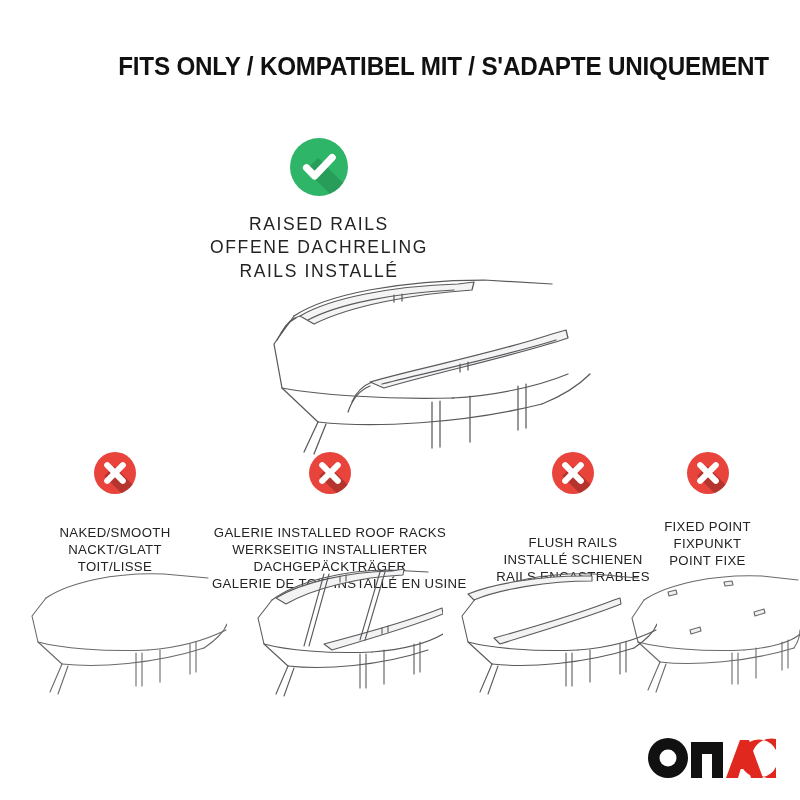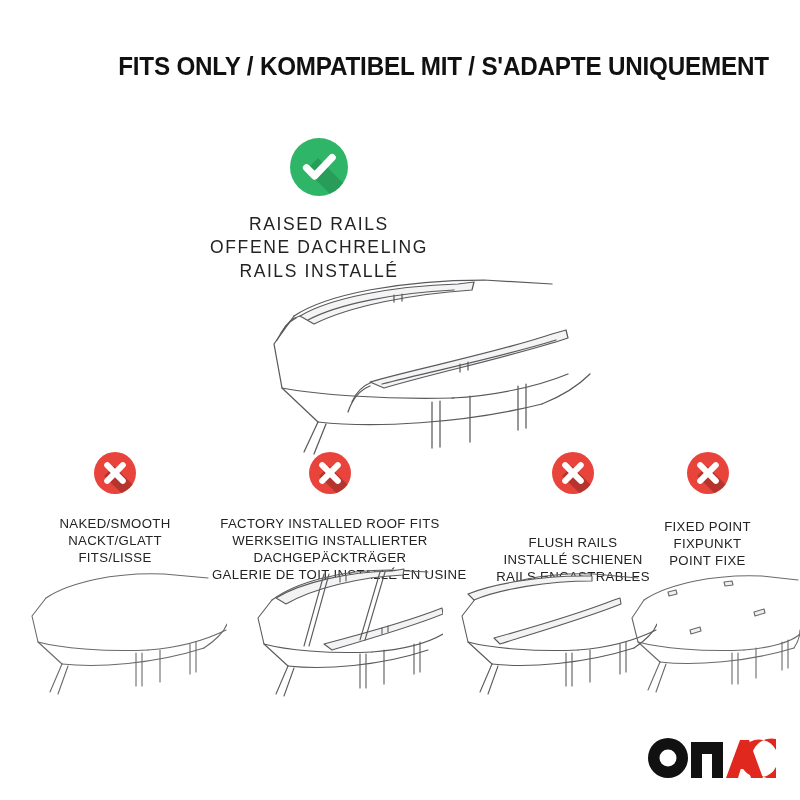--- a/index.html
+++ b/index.html
@@ -112,21 +112,21 @@
     top: 14px;
     width: 36px;
     height: 14px;
     background: rgba(0,0,0,0.22);
     transform: rotate(45deg);
     transform-origin: 0 0;
   }
   .x-badge svg { position: absolute; left: 0; top: 0; }
 
   .deny-labels {
-    margin-top: 17px;
+    margin-top: 26px;
     line-height: 1.30;
   }
   .lbl-sm {
     font-size: 13.2px;
     letter-spacing: 0.35px;
     color: #232323;
     font-weight: 400;
     white-space: nowrap;
   }
   .small-illo {
@@ -213,33 +213,33 @@
   <div class="deny-col" style="left:20px; width:190px;">
     <div class="x-badge" style="background:#E8443C;">
       <div class="shadow"></div>
       <svg width="42" height="42" viewBox="0 0 42 42" aria-hidden="true">
         <path d="M13.2 13.2 L28.8 28.8 M28.8 13.2 L13.2 28.8" stroke="#ffffff" stroke-width="6" stroke-linecap="round"></path>
       </svg>
     </div>
     <div class="deny-labels">
       <div class="lbl-sm">NAKED/SMOOTH</div>
       <div class="lbl-sm">NACKT/GLATT</div>
-      <div class="lbl-sm">FITS/LISSE</div>
+      <div class="lbl-sm">TOIT/LISSE</div>
     </div>
   </div>
 
   <div class="deny-col" style="left:212px; width:236px;">
     <div class="x-badge" style="background:#E8443C;">
       <div class="shadow"></div>
       <svg width="42" height="42" viewBox="0 0 42 42" aria-hidden="true">
         <path d="M13.2 13.2 L28.8 28.8 M28.8 13.2 L13.2 28.8" stroke="#ffffff" stroke-width="6" stroke-linecap="round"></path>
       </svg>
     </div>
     <div class="deny-labels">
-      <div class="lbl-sm">FACTORY INSTALLED ROOF FITS</div>
+      <div class="lbl-sm">GALERIE INSTALLED ROOF RACKS</div>
       <div class="lbl-sm">WERKSEITIG INSTALLIERTER</div>
       <div class="lbl-sm">DACHGEPÄCKTRÄGER</div>
       <div class="lbl-sm">GALERIE DE TOIT INSTALLÉ EN USINE</div>
     </div>
   </div>
 
   <div class="deny-col" style="left:478px; width:190px;">
     <div class="x-badge" style="background:#E8443C;">
       <div class="shadow"></div>
       <svg width="42" height="42" viewBox="0 0 42 42" aria-hidden="true">

